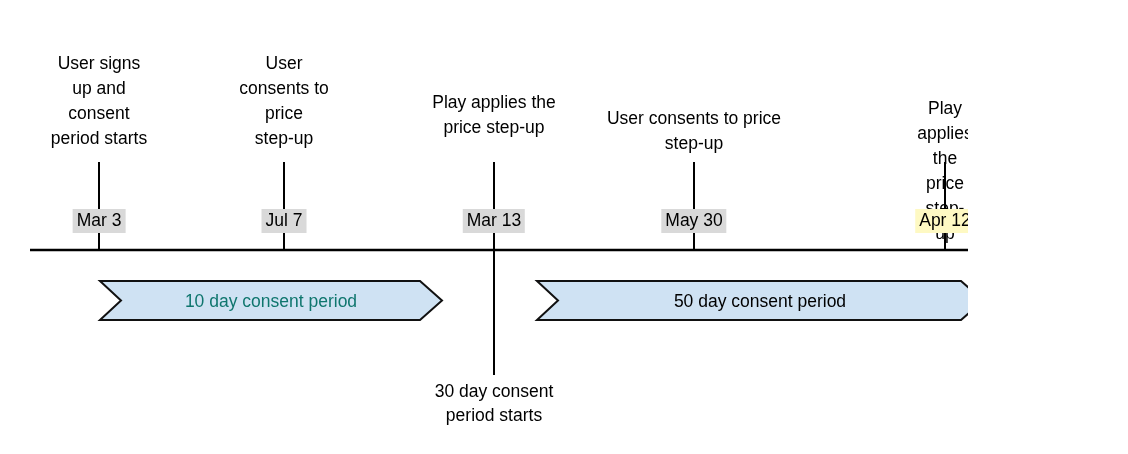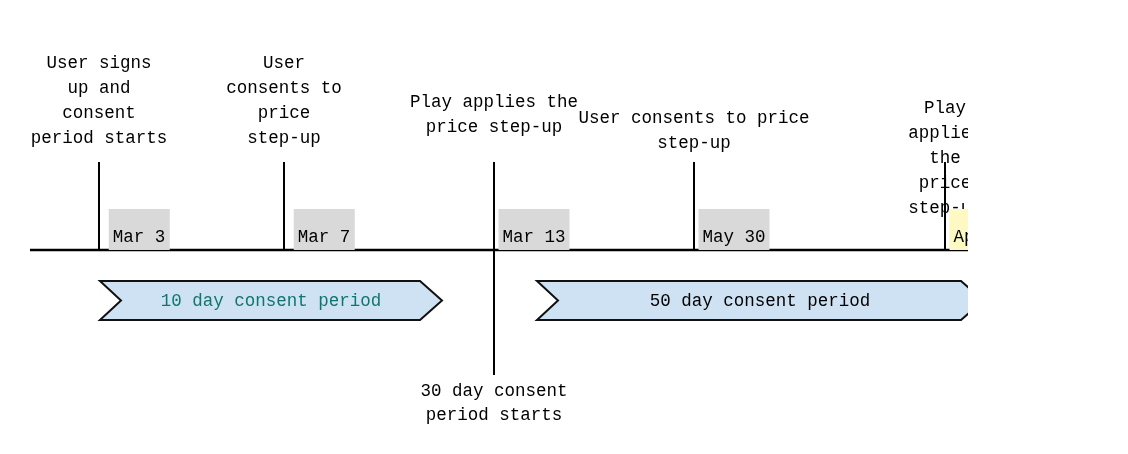--- a/index.html
+++ b/index.html
@@ -1,21 +1,21 @@
 <!DOCTYPE html>
 <html><head>
 <meta charset="utf-8">
 <style>
   html, body { margin: 0; padding: 0; background: #ffffff; }
   .stage {
     position: relative;
     width: 968px;
     height: 454px;
     background: #ffffff;
-    font-family: Liberation Mono, monospace;
+    font-family: Liberation Sans, sans-serif;
     color: #000000;
     overflow: hidden;
   }
   .stage svg {
     position: absolute;
     left: 0; top: 0;
     width: 1128px; height: 454px;
   }
   .event-label {
     position: absolute;
@@ -23,23 +23,22 @@
     text-align: center;
     font-size: 17.5px;
     line-height: 25px;
     white-space: pre-line;
   }
   .date-badge {
     position: absolute;
     transform: translateX(-50%);
     font-size: 17.5px;
     line-height: 21px;
-    padding: 18px 4px 2px 4px;
+    padding: 1px 4px 2px 4px;
     white-space: nowrap;
-    margin-left: 40px;
   }
   .period-label {
     position: absolute;
     transform: translate(-50%, -50%);
     font-size: 17.5px;
     line-height: 20px;
     white-space: nowrap;
   }
   .annotation {
     position: absolute;
@@ -67,21 +66,21 @@
   <div id="overlay">
       <div class="event-label" style="left: 99px; top: 51px; color: rgb(0, 0, 0);">User signs
 up and
 consent
 period starts</div>
       <div class="date-badge" style="left: 99px; top: 209px; background: rgb(217, 217, 217); color: rgb(0, 0, 0);">Mar 3</div>
       <div class="event-label" style="left: 284px; top: 51px; color: rgb(0, 0, 0);">User
 consents to
 price
 step-up</div>
-      <div class="date-badge" style="left: 284px; top: 209px; background: rgb(217, 217, 217); color: rgb(0, 0, 0);">Mar 7</div>
+      <div class="date-badge" style="left: 284px; top: 209px; background: rgb(217, 217, 217); color: rgb(0, 0, 0);">Jul 7</div>
       <div class="event-label" style="left: 494px; top: 90px; color: rgb(0, 0, 0);">Play applies the
 price step-up</div>
       <div class="date-badge" style="left: 494px; top: 209px; background: rgb(217, 217, 217); color: rgb(0, 0, 0);">Mar 13</div>
       <div class="event-label" style="left: 694px; top: 106px; color: rgb(0, 0, 0);">User consents to price
 step-up</div>
       <div class="date-badge" style="left: 694px; top: 209px; background: rgb(217, 217, 217); color: rgb(0, 0, 0);">May 30</div>
       <div class="event-label" style="left: 945px; top: 96px; color: rgb(0, 0, 0);">Play applies the
 price step-up</div>
       <div class="date-badge" style="left: 945px; top: 209px; background: #fef9c3; color: rgb(0, 0, 0);">Apr 12</div>
       <div class="period-label" style="left: 271px; top: 300.5px; color: #0f766e;">10 day consent period</div>

